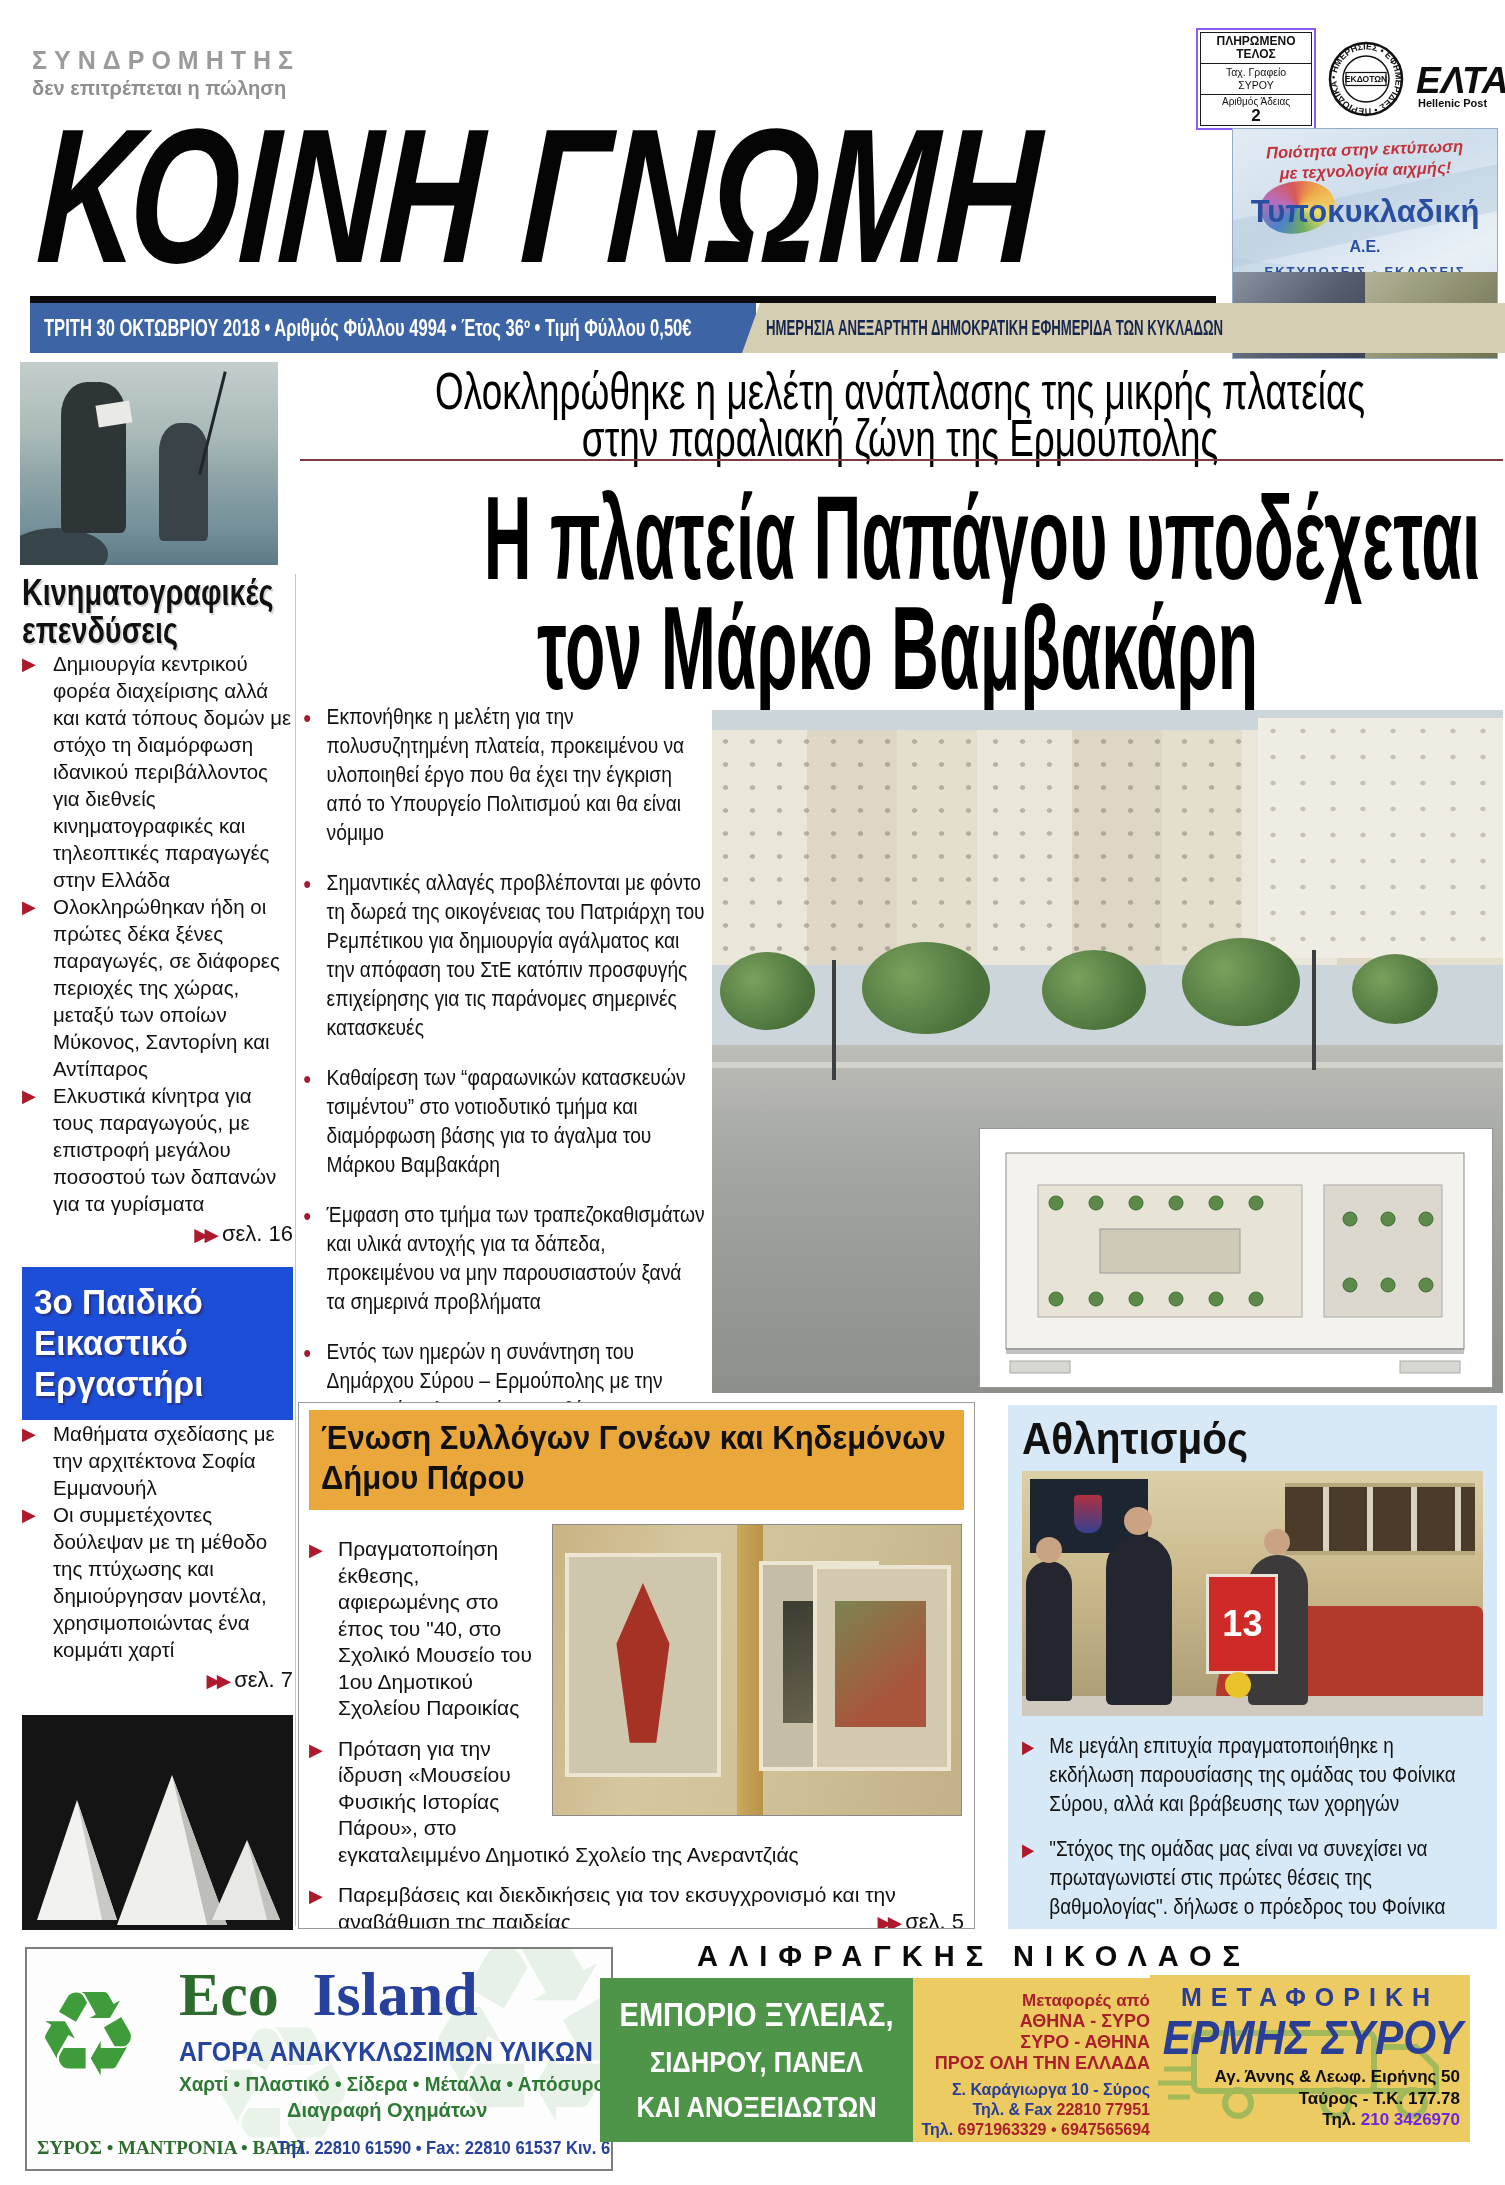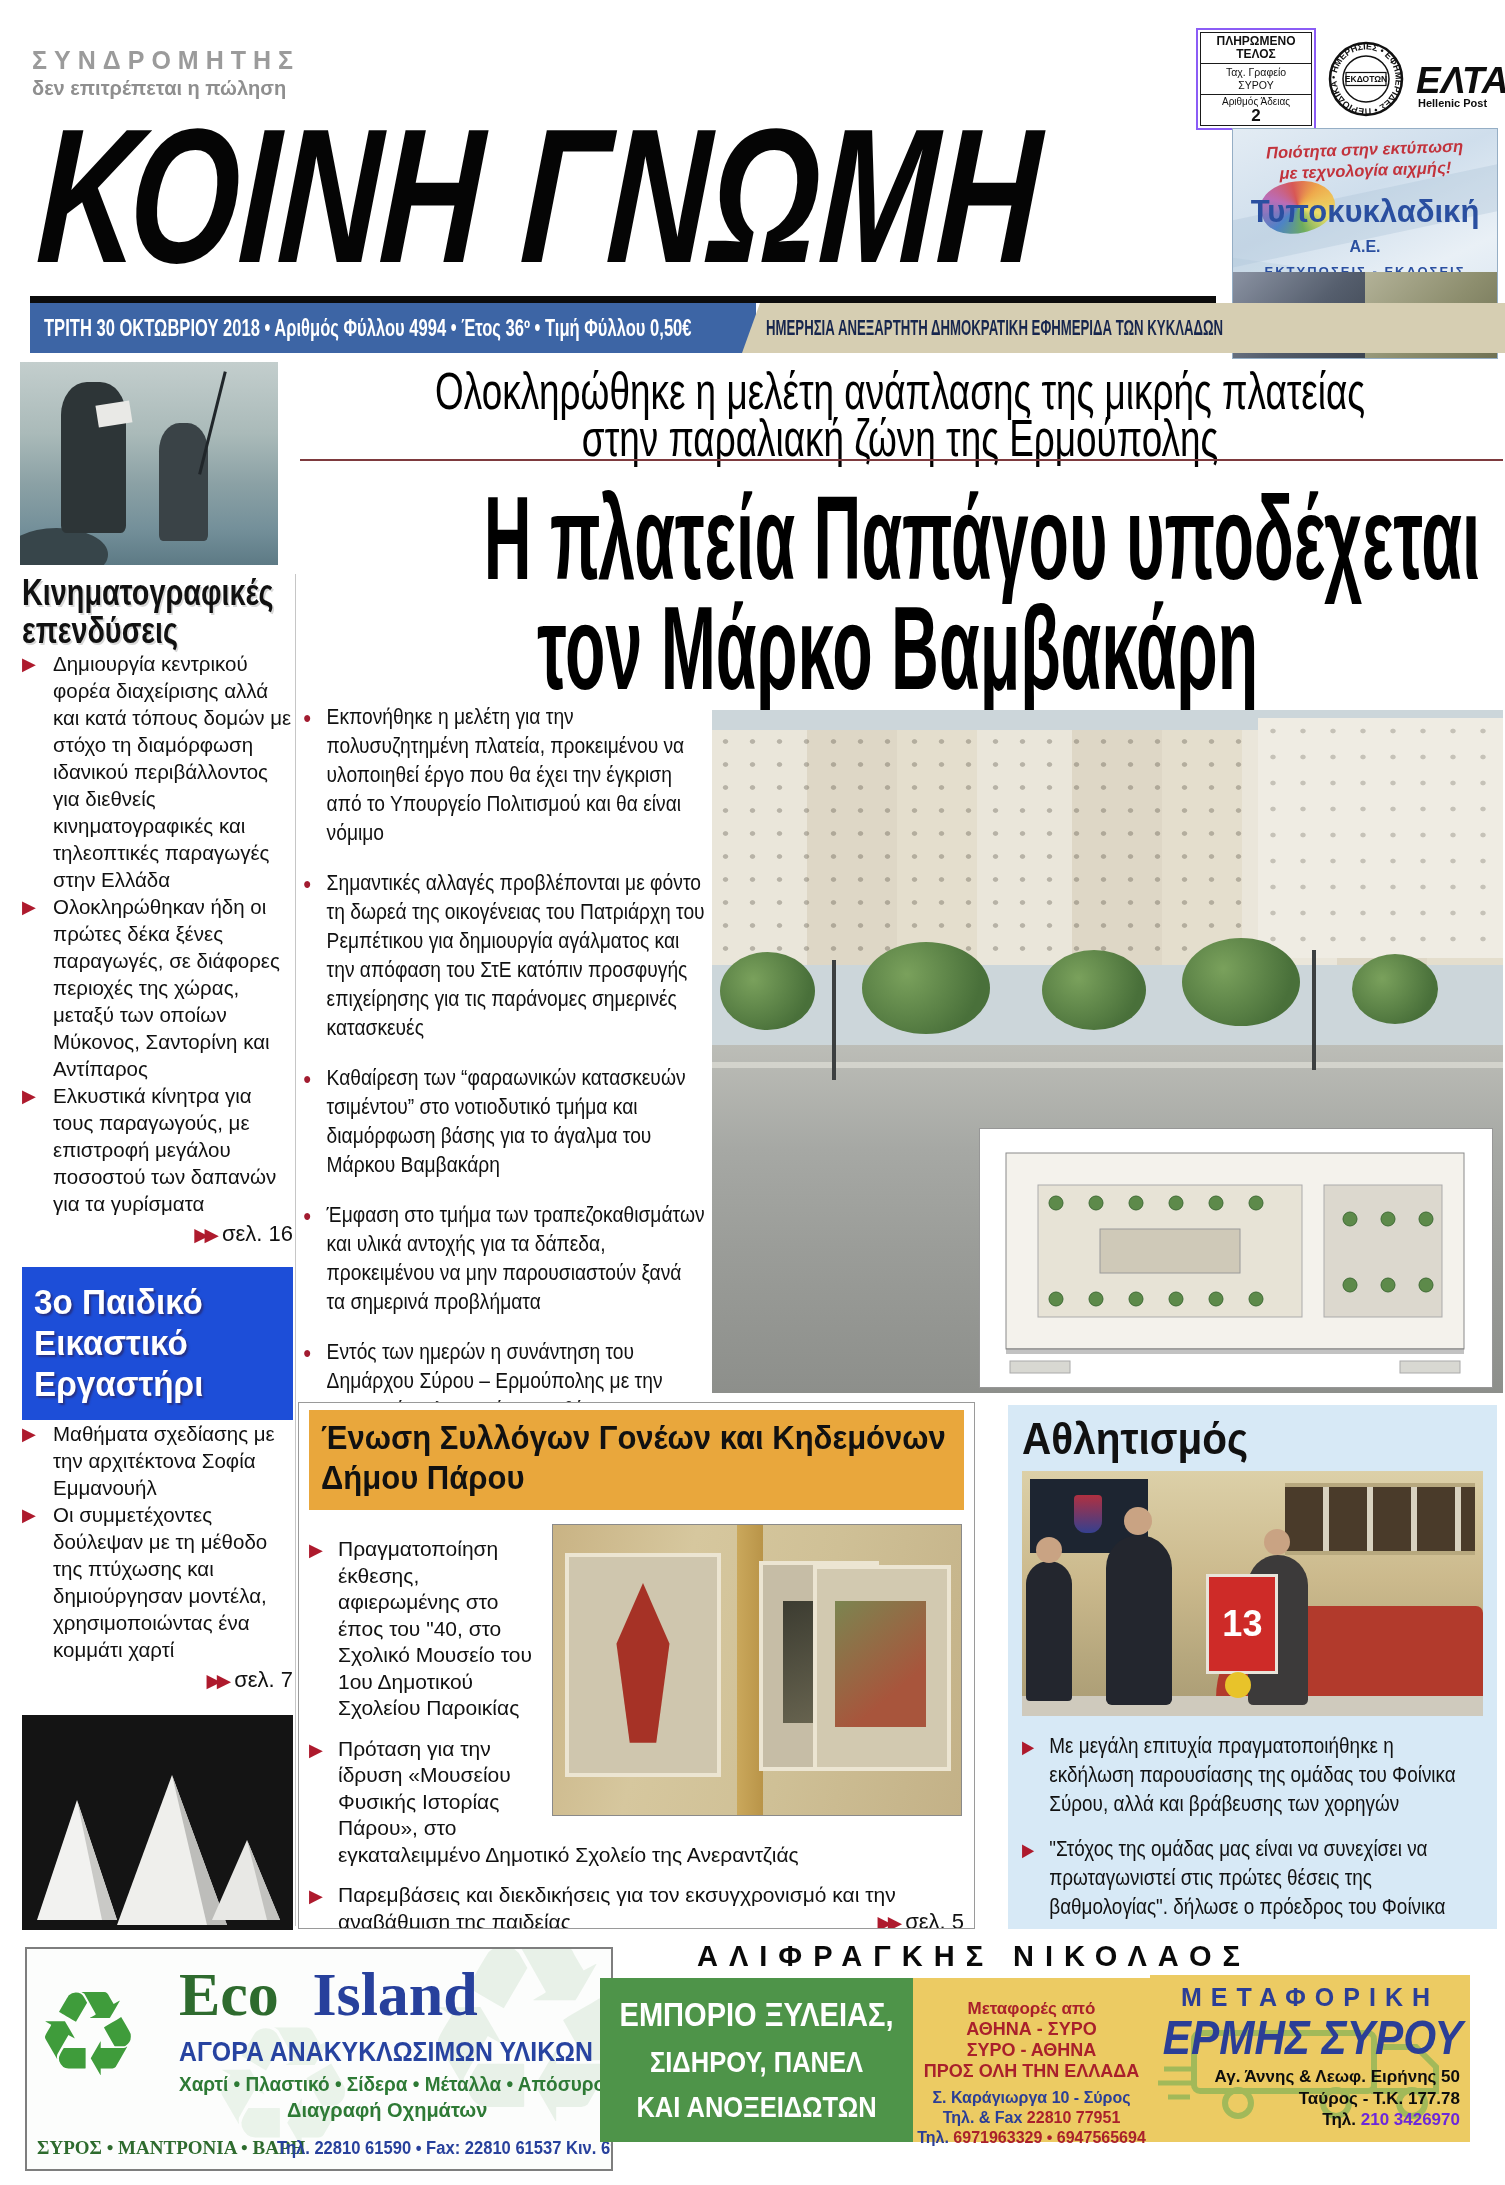--- a/index.html
+++ b/index.html
@@ -158,22 +158,22 @@
   .eco-i1{position:absolute;left:152px;top:124px;color:#2e7a35;font-weight:bold;font-size:20px;white-space:nowrap;transform:scaleX(.95);transform-origin:left top;}
   .eco-i2{position:absolute;left:260px;top:150px;color:#2e7a35;font-weight:bold;font-size:20px;}
   .eco-loc{position:absolute;left:10px;bottom:10px;color:#2e6b2e;font-family:"Liberation Serif",serif;font-weight:bold;font-size:19px;}
   .eco-tel{position:absolute;left:250px;bottom:10px;color:#27409c;font-weight:bold;font-size:18px;white-space:nowrap;transform:scaleX(.92);transform-origin:left bottom;}
 
   .alif-title{position:absolute;left:600px;top:1940px;width:748px;text-align:center;font-weight:bold;font-size:29px;letter-spacing:11px;color:#0a0a0a;white-space:nowrap;}
   .lumber{position:absolute;left:600px;top:1978px;width:313px;height:164px;background:#4e9449;color:#fff;
         display:flex;flex-direction:column;justify-content:center;gap:12px;text-align:center;}
   .lumber div{font-weight:bold;white-space:nowrap;transform:scaleX(.88);transform-origin:center;}
   .lum1{font-size:33px;} .lum2{font-size:29px;} .lum3{font-size:29px;}
-  .transport{position:absolute;left:913px;top:1978px;width:237px;height:164px;background:#eccb63;text-align:center;
-        box-sizing:border-box;padding-top:20px;}
+  .transport{position:absolute;left:913px;top:1978px;width:237px;height:164px;background:#eccb63;text-align:right;
+        box-sizing:border-box;padding-top:12px;}
   .transport .r{color:#a9202b;font-weight:bold;font-size:17px;line-height:21px;}
   .transport .rb{color:#a9202b;font-weight:bold;font-size:18px;line-height:21px;}
   .transport .bl{color:#2b3e96;font-weight:bold;font-size:16px;line-height:20px;}
   .transport .bl .num{color:#a9202b;}
   .transport .sp{height:6px;}
   .ermis{position:absolute;left:1150px;top:1975px;width:320px;height:167px;background:#eccb63;overflow:hidden;}
   .truck-svg{position:absolute;left:0;top:6px;z-index:0;}
   .ermis-top{position:relative;z-index:1;text-align:center;color:#2b3e96;font-weight:bold;font-size:25px;letter-spacing:9px;margin-top:8px;white-space:nowrap;}
   .ermis-main{position:relative;z-index:1;text-align:center;color:#2b3e96;font-weight:bold;font-style:italic;font-size:46px;line-height:48px;white-space:nowrap;transform:scale(.92,1.05);transform-origin:center top;}
   .ermis-addr{position:relative;z-index:1;text-align:right;padding-right:10px;font-weight:bold;font-size:17px;line-height:22px;color:#0d0d0d;margin-top:6px;}

